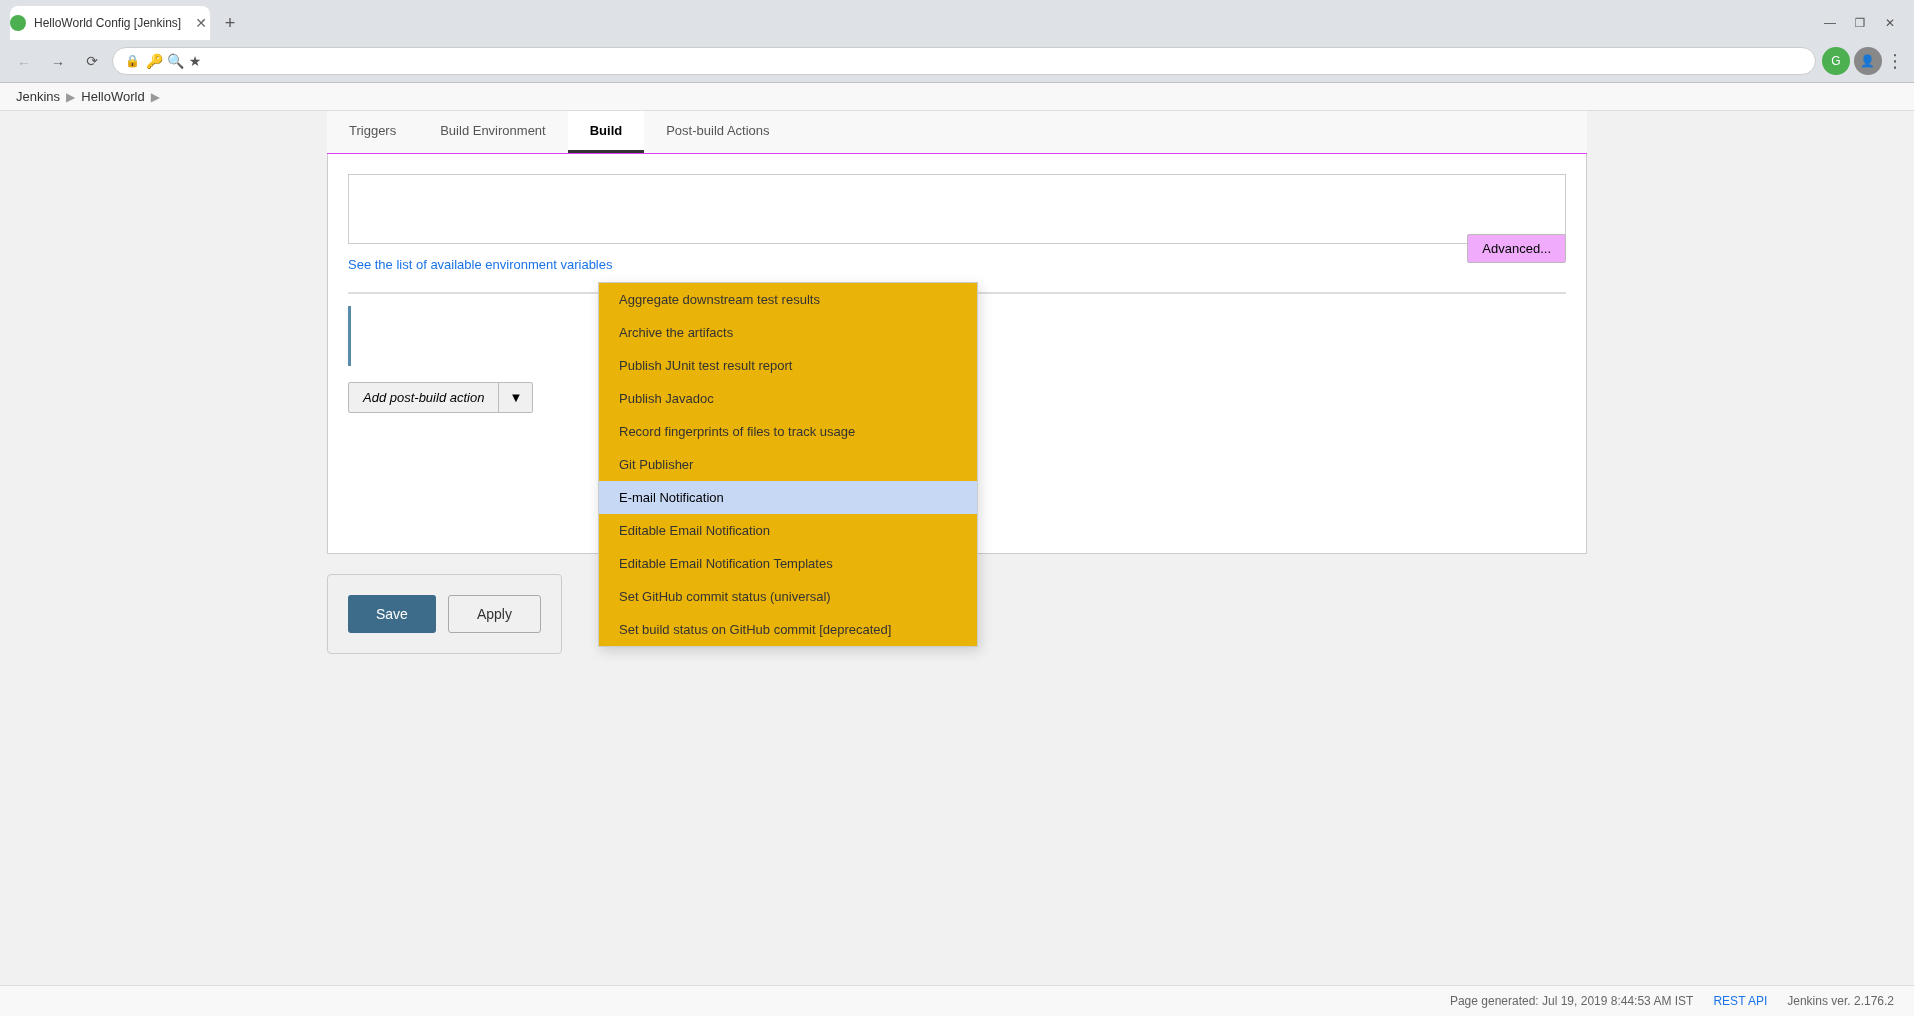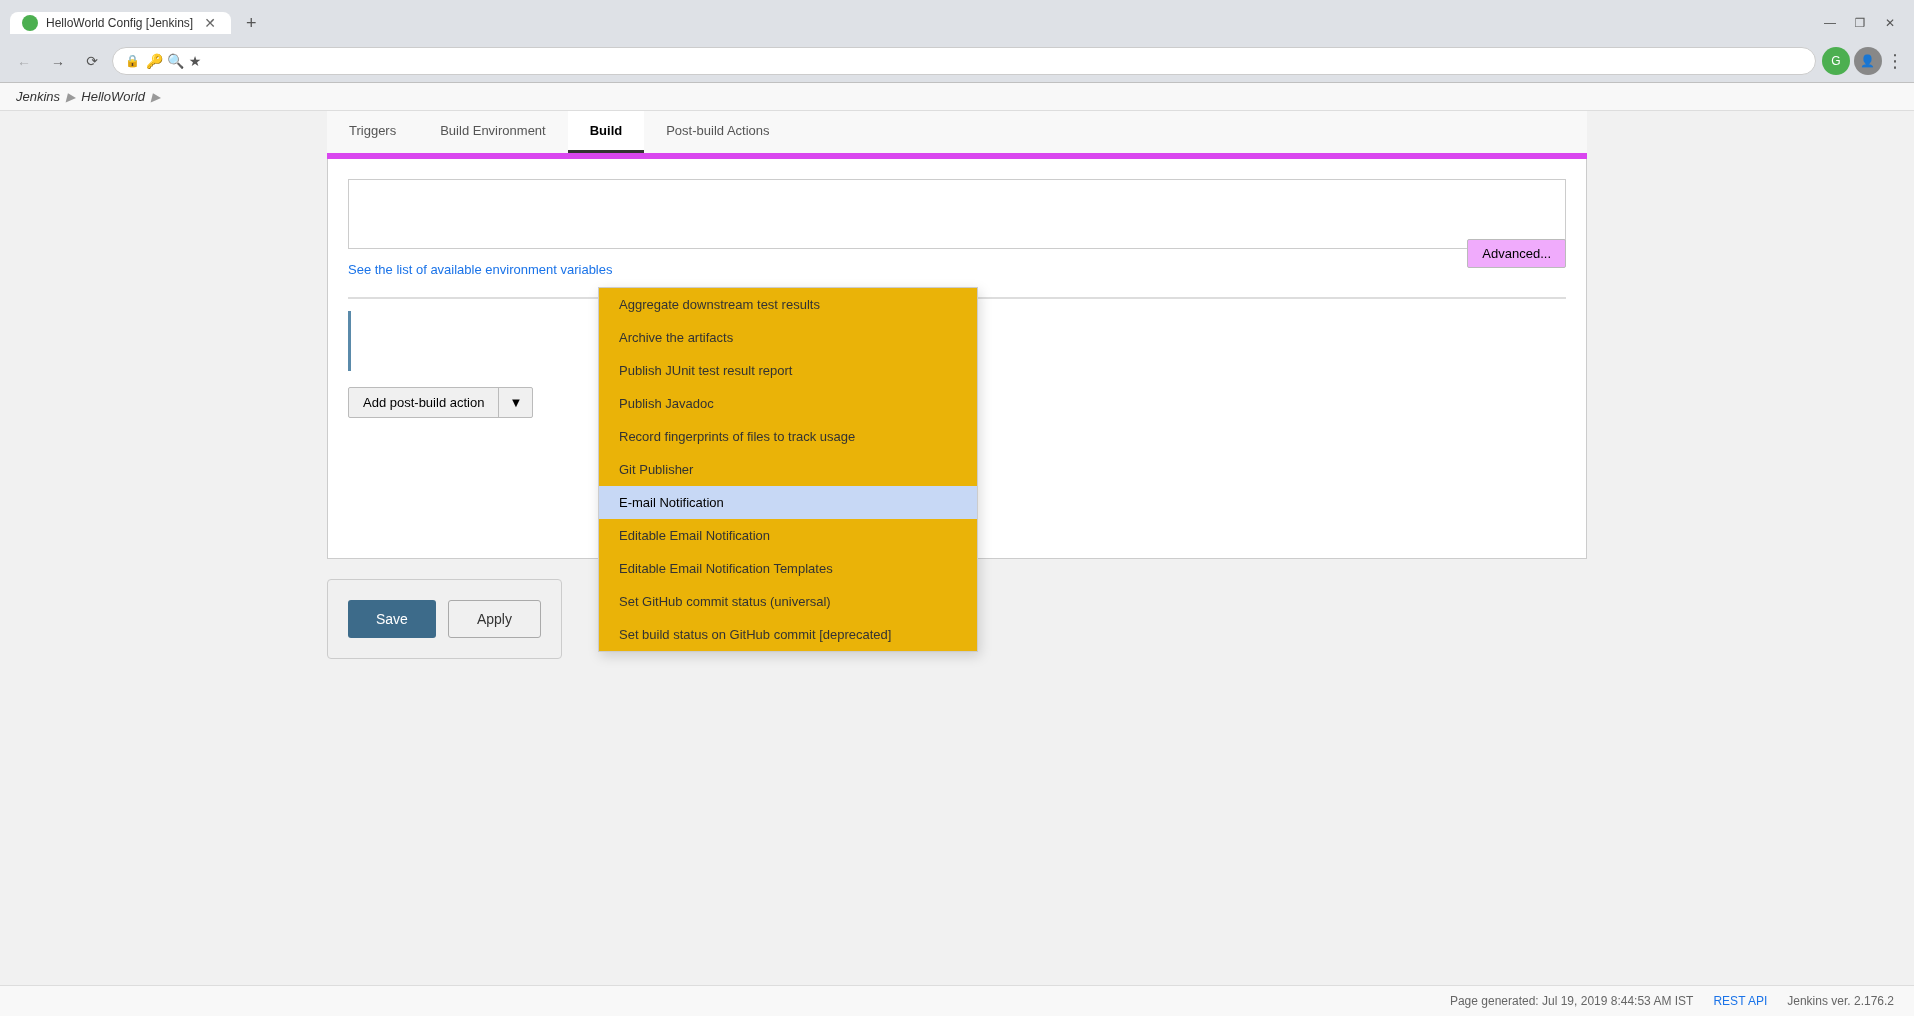--- a/index.html
+++ b/index.html
@@ -15,24 +15,24 @@
       align-items: center;
       padding: 6px 10px 0 10px;
       height: 40px;
       background: #dee1e6;
     }
     .tab {
       display: flex;
       align-items: center;
       background: #fff;
       border-radius: 8px 8px 0 0;
-      padding: 6px 12px;
+      padding: 6px 0;
       font-size: 13px;
       gap: 8px;
-      height: 22px;
+      height: 34px;
       min-width: 200px;
     }
     .tab-favicon {
       width: 16px;
       height: 16px;
       background: #4CAF50;
       border-radius: 50%;
       display: inline-block;
     }
     .tab-title { flex: 1; font-size: 12px; }
@@ -113,35 +113,34 @@
 
     
     .breadcrumb {
       background: #f8f8f8;
       border-bottom: 1px solid #ddd;
       padding: 6px 16px;
       display: flex;
       align-items: center;
       gap: 6px;
       font-size: 13px;
-      font-style: italic;
     }
     .breadcrumb a { color: #333; text-decoration: none; }
     .breadcrumb-sep { color: #999; font-size: 12px; }
 
     
     .page-content {
       padding: 0 20px 20px 20px;
       min-height: 700px;
     }
 
     
     .config-tabs {
       display: flex;
-      border-bottom: 6px solid #d946ef;
+      border-bottom: 1px solid #d946ef;
       background: #f8f8f8;
       padding: 0;
     }
     .config-tab {
       padding: 12px 22px;
       cursor: pointer;
       font-size: 13px;
       color: #555;
       border: none;
       background: none;
@@ -228,20 +227,21 @@
     .add-postbuild-btn {
       display: flex;
       align-items: center;
       gap: 0;
       border: 1px solid #bbb;
       background: #f0f0f0;
       cursor: pointer;
       font-size: 13px;
       border-radius: 2px;
       overflow: hidden;
+      font-style: italic;
     }
     .add-postbuild-label {
       padding: 7px 14px;
       border-right: 1px solid #bbb;
     }
     .add-postbuild-arrow {
       padding: 7px 10px;
     }
 
     

